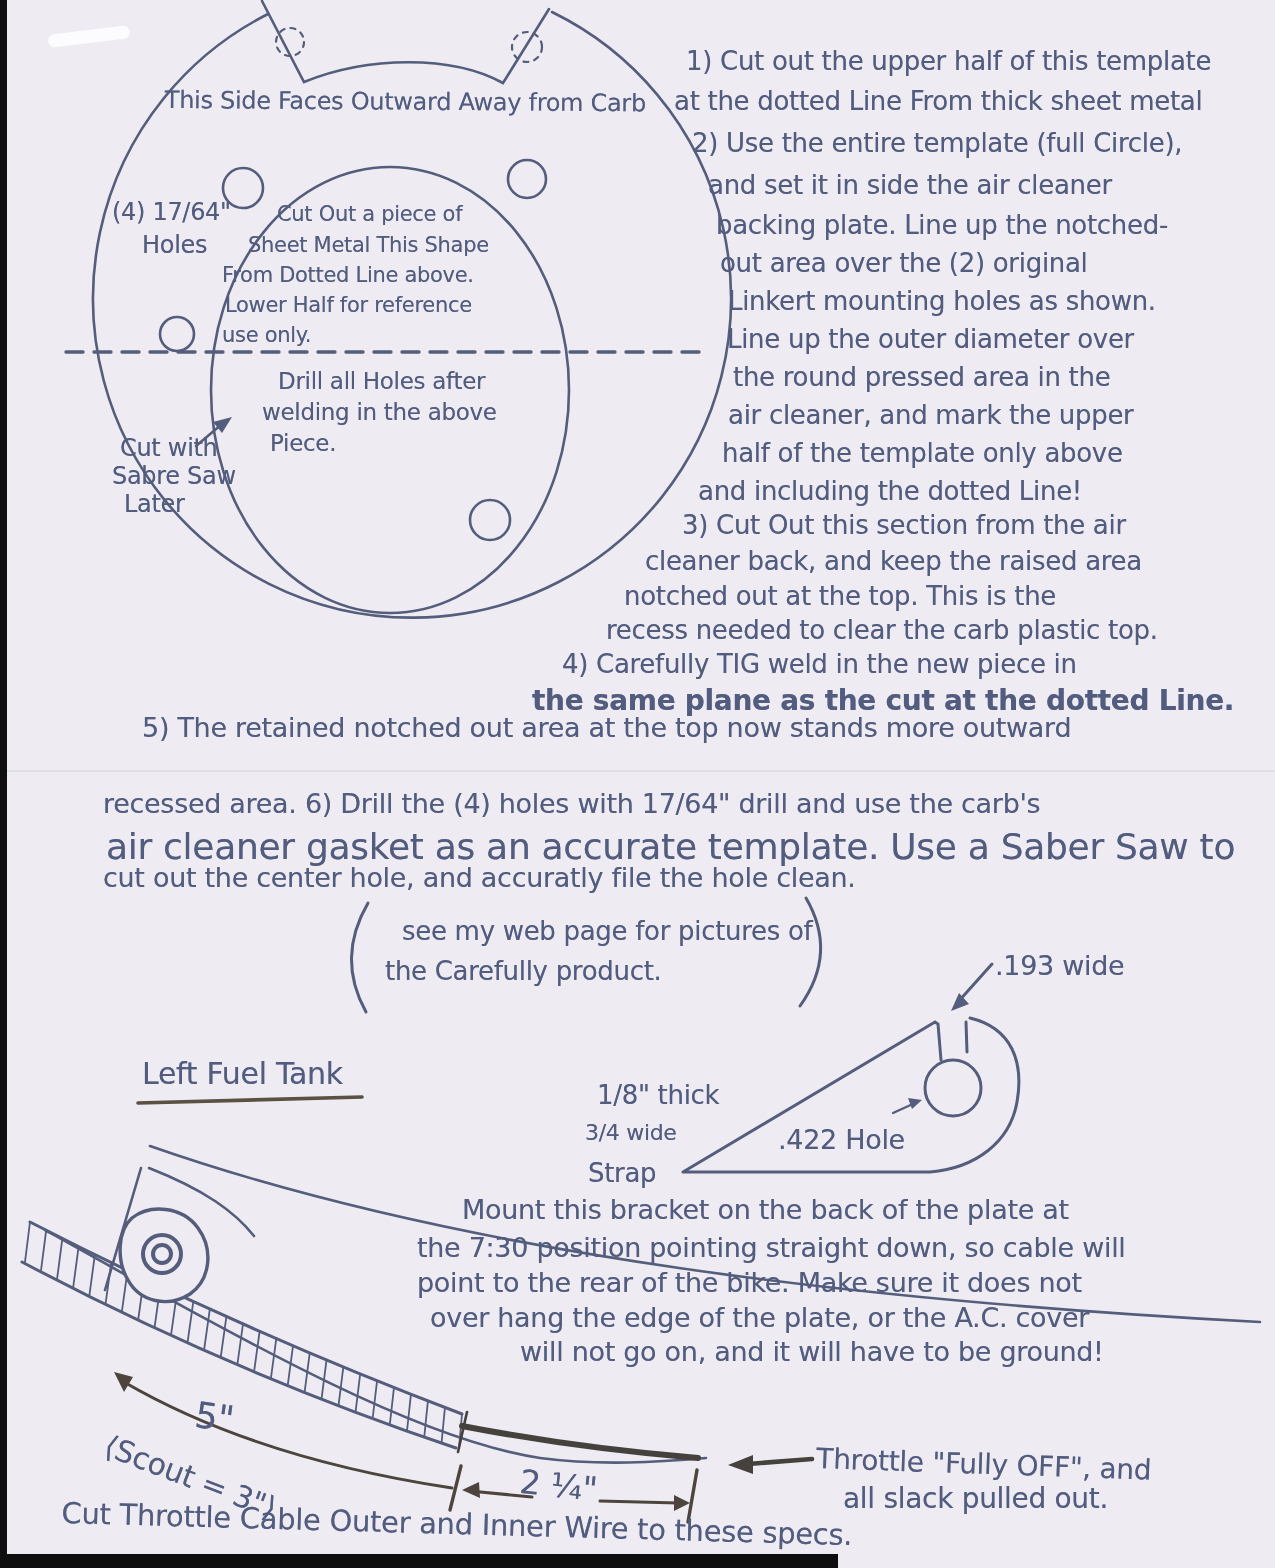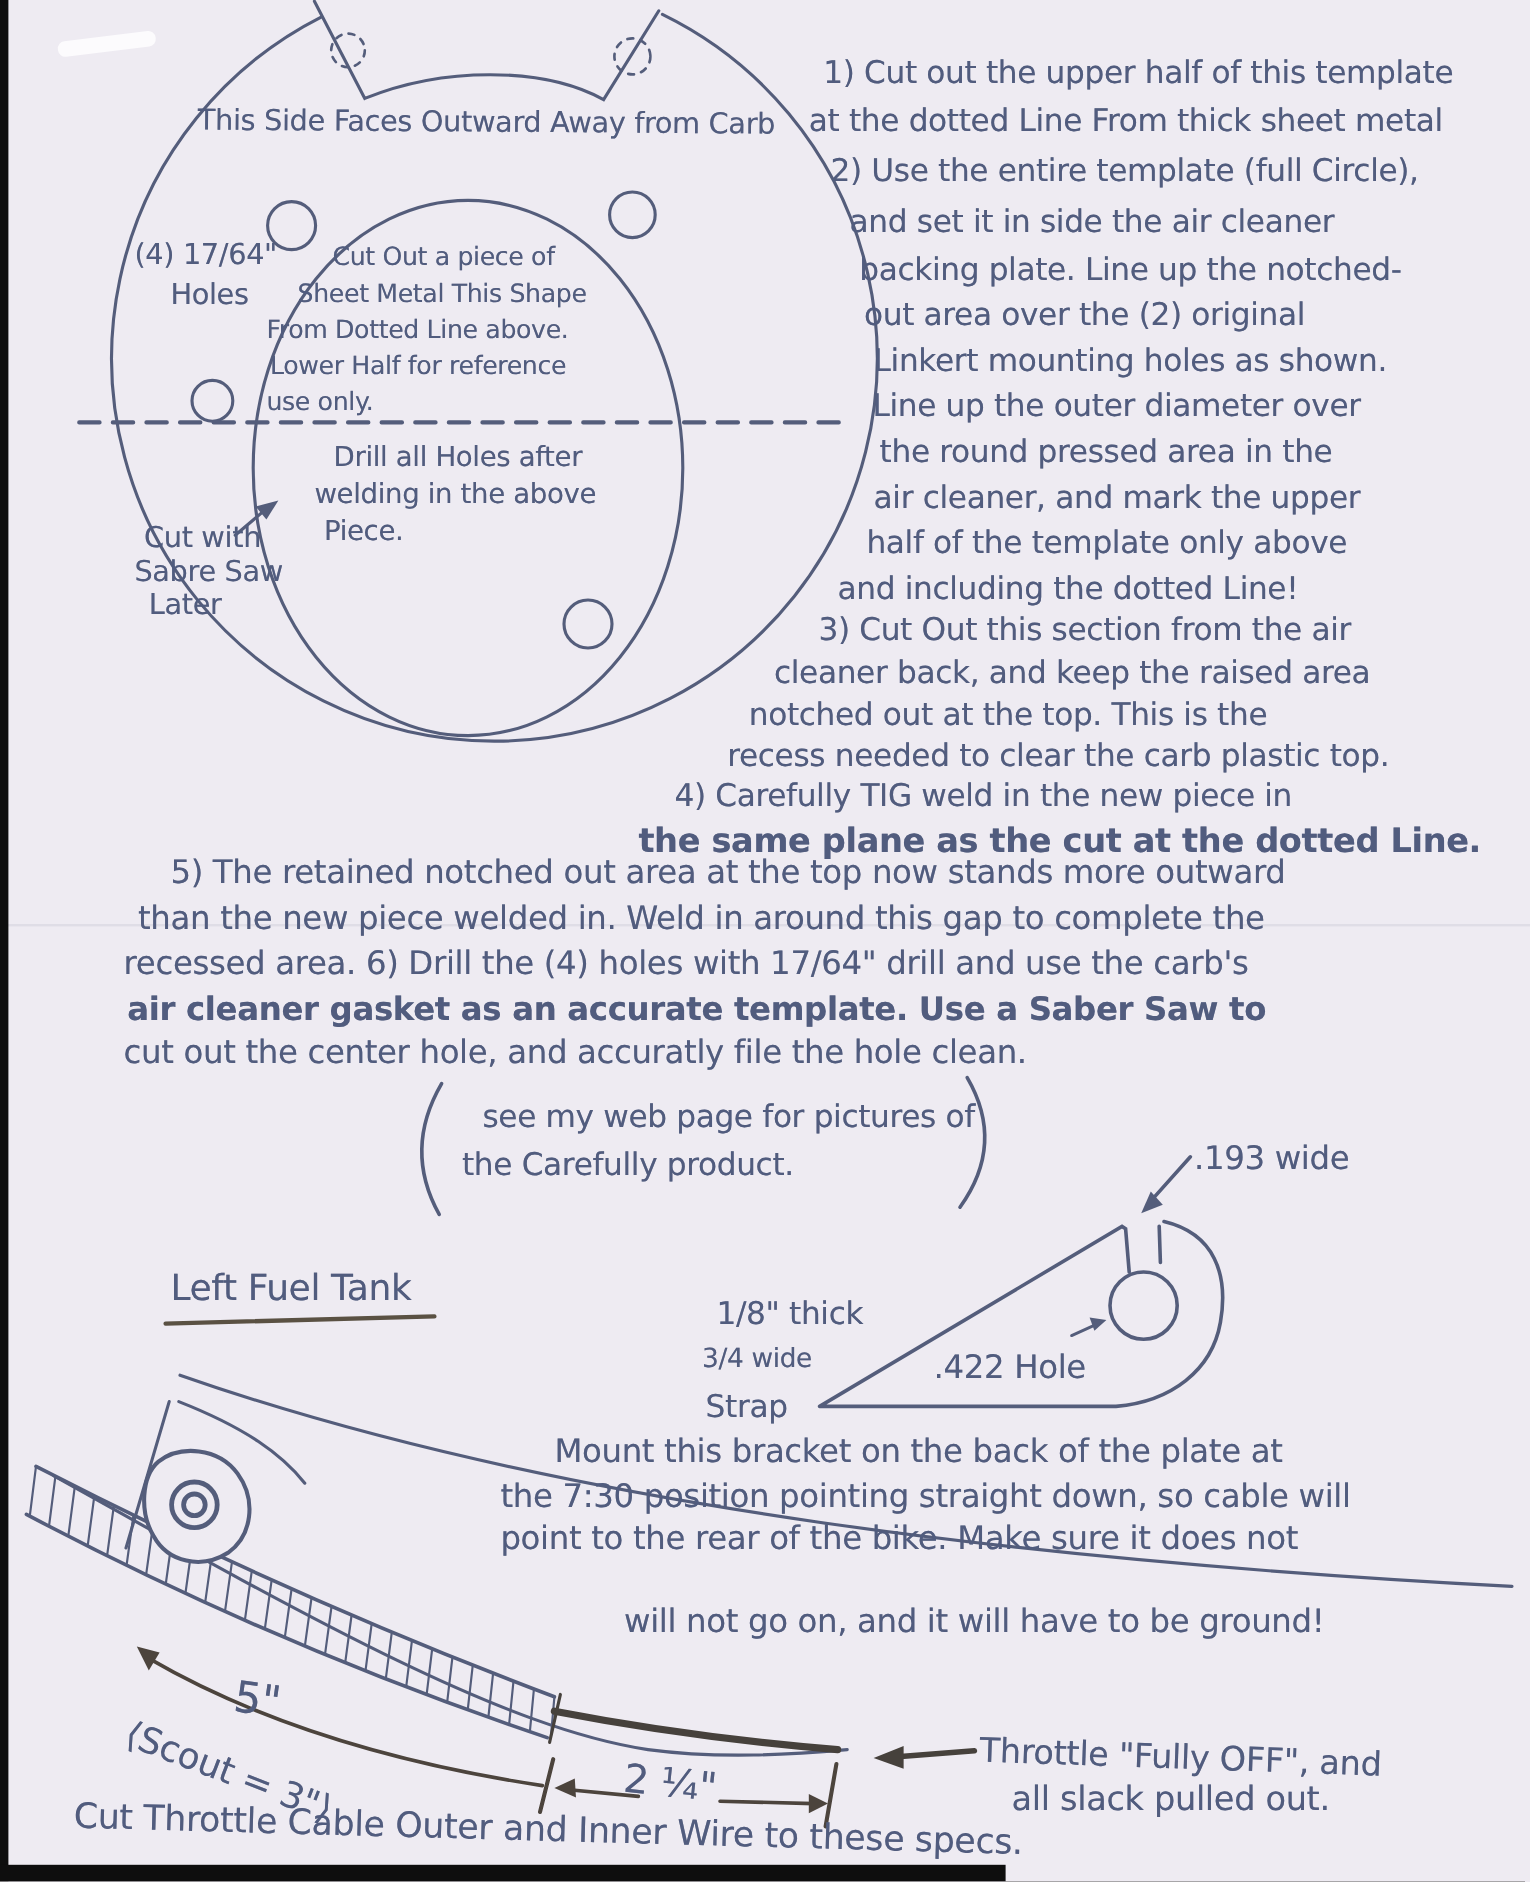--- a/index.html
+++ b/index.html
@@ -153,37 +153,37 @@
   <div class="hw" style="left:722px;top:438px;font-size:26px;">half of the template only above</div>
   <div class="hw" style="left:698px;top:476px;font-size:26px;">and including the dotted Line!</div>
   <div class="hw" style="left:682px;top:510px;font-size:26px;">3) Cut Out this section from the air</div>
   <div class="hw" style="left:645px;top:546px;font-size:26px;">cleaner back, and keep the raised area</div>
   <div class="hw" style="left:624px;top:581px;font-size:26px;">notched out at the top. This is the</div>
   <div class="hw" style="left:606px;top:615px;font-size:26px;">recess needed to clear the carb plastic top.</div>
   <div class="hw" style="left:562px;top:649px;font-size:26px;">4) Carefully TIG weld in the new piece in</div>
   <div class="hw" style="left:532px;top:684px;font-size:28px;font-weight:bold;">the same plane as the cut at the dotted Line.</div>
 
   <div class="hw" style="left:142px;top:712px;font-size:27px;">5) The retained notched out area at the top now stands more outward</div>
-  <div class="hw" style="left:115px;top:750px;font-size:27px;">than the new piece welded in. Weld in around this gap to complete the</div>
   <div class="hw" style="left:103px;top:788px;font-size:27px;">recessed area.   6) Drill the (4) holes with 17/64" drill and use the carb's</div>
-  <div class="hw" style="left:106px;top:826px;font-size:27px;font-weight:bold;">air cleaner gasket as an accurate template. Use a Saber Saw to</div>
+  <div class="hw" style="left:106px;top:826px;font-size:36px;">air cleaner gasket as an accurate template. Use a Saber Saw to</div>
   <div class="hw" style="left:103px;top:862px;font-size:27px;">cut out the center hole, and accuratly file the hole clean.</div>
 
   <div class="hw" style="left:402px;top:916px;font-size:26px;">see my web page for pictures of</div>
   <div class="hw" style="left:385px;top:956px;font-size:26px;">the Carefully product.</div>
 
   <div class="hw" style="left:995px;top:950px;font-size:27px;">.193 wide</div>
   <div class="hw" style="left:778px;top:1124px;font-size:27px;">.422 Hole</div>
   <div class="hw" style="left:597px;top:1080px;font-size:26px;">1/8" thick</div>
   <div class="hw" style="left:585px;top:1120px;font-size:22px;">3/4 wide</div>
   <div class="hw" style="left:588px;top:1158px;font-size:26px;">Strap</div>
 
   <div class="hw" style="left:462px;top:1194px;font-size:27px;">Mount this bracket on the back of the plate at</div>
   <div class="hw" style="left:417px;top:1232px;font-size:27px;">the 7:30 position pointing straight down, so cable will</div>
   <div class="hw" style="left:417px;top:1267px;font-size:27px;">point to the rear of the bike. Make sure it does not</div>
+  <div class="hw" style="left:430px;top:1302px;font-size:27px;">over hang the edge of the plate, or the A.C. cover</div>
   <div class="hw" style="left:520px;top:1336px;font-size:27px;">will not go on, and it will have to be ground!</div>
 
   <div class="hw" style="left:142px;top:1056px;font-size:30px;">Left Fuel Tank</div>
   <div class="hw" style="left:198px;top:1394px;font-size:36px;transform:rotate(8deg);">5"</div>
   <div class="hw" style="left:112px;top:1428px;font-size:30px;transform:rotate(21deg);">⟨Scout = 3"⟩</div>
   <div class="hw" style="left:522px;top:1462px;font-size:33px;transform:rotate(6deg);">2 ¼"</div>
   <div class="hw" style="left:817px;top:1442px;font-size:28px;transform:rotate(2deg);">Throttle "Fully OFF", and</div>
   <div class="hw" style="left:843px;top:1482px;font-size:28px;">all slack pulled out.</div>
   <div class="hw" style="left:62px;top:1496px;font-size:29px;transform:rotate(1.6deg);">Cut Throttle Cable Outer and Inner Wire to these specs.</div>
 

